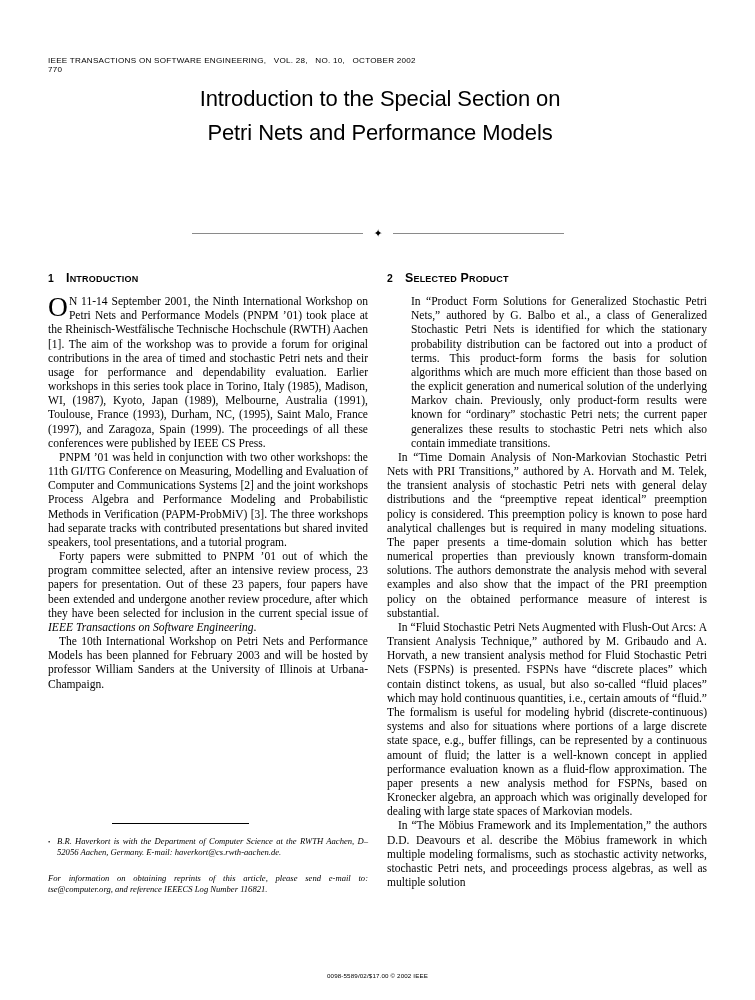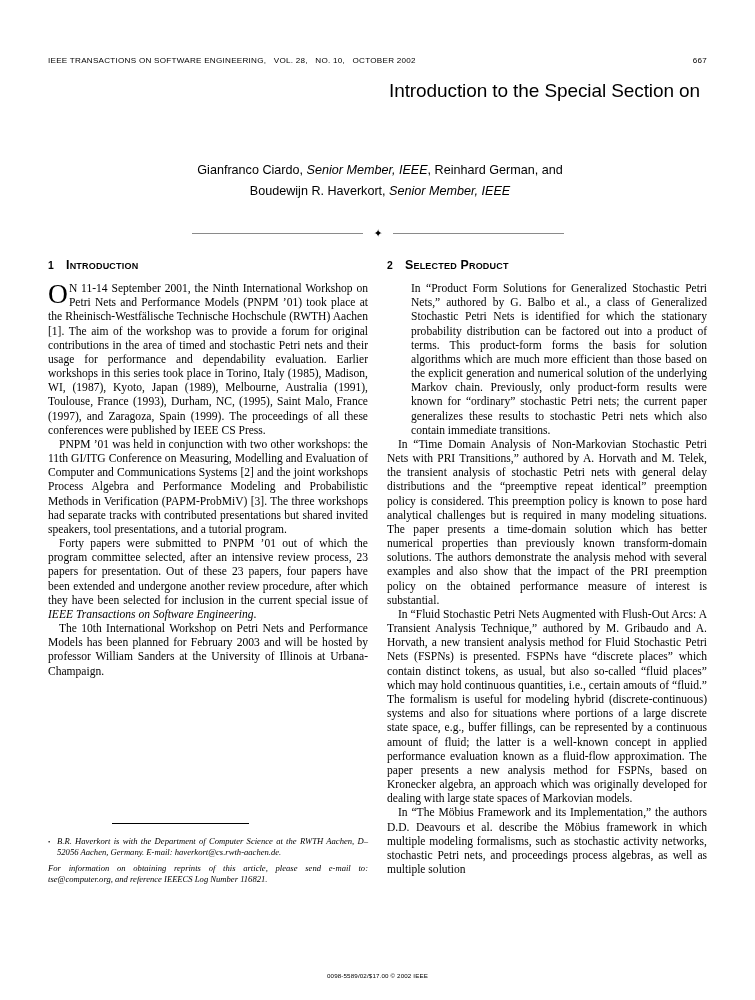--- a/index.html
+++ b/index.html
@@ -29,33 +29,34 @@
     left: 48px;
     top: 56px;
     width: 659px;
     display: flex;
     justify-content: space-between;
     align-items: baseline;
     font-family: "Liberation Sans", sans-serif;
     font-size: 8.1px;
     letter-spacing: 0.26px;
     color: #000;
+    flex-direction: column;
   }
   .running-head .journal { white-space: pre; }
   .running-head .folio { font-size: 8.1px; }
 
   
   .title {
     position: absolute;
     left: 60px;
-    top: 74px;
+    top: 82px;
     width: 640px;
-    text-align: right;
-    font-family: "Liberation Sans", sans-serif;
-    font-size: 19px;
+    text-align: center;
+    font-family: "Liberation Sans", sans-serif;
+    font-size: 22px;
     font-weight: 400;
     line-height: 34px;
     letter-spacing: -0.1px;
   }
   .authors {
     position: absolute;
     left: 60px;
     top: 160px;
     width: 640px;
     text-align: center;
@@ -106,21 +107,21 @@
     display: flex;
     align-items: baseline;
   }
   .sec-head .num {
     width: 18px;
     flex: 0 0 18px;
     font-weight: bold;
   }
   .sec-head .txt { text-transform: uppercase; }
   
-  .sec-head .txt { font-variant: small-caps; text-transform: none; font-size: 12.4px; }
+  .sec-head .txt { font-variant: small-caps; text-transform: none; font-size: 12.4px; margin-top: 13px; }
 
   p.body {
     margin: 0;
     font-size: 11.55px;
     line-height: 14.17px;
     text-align: justify;
     text-indent: 11px;
     hyphens: auto;
   }
   p.body.first { text-indent: 0; margin-left: 24px; }
@@ -171,21 +172,21 @@
   }
   .fn-item .bullet {
     position: absolute;
     left: 0;
     top: 0.5px;
     font-size: 6.6px;
     font-style: normal;
     line-height: 10.55px;
   }
   .fn-plain {
-    margin-top: 6px;
+    margin-top: 16px;
     text-align: justify;
   }
 
   
   .copyright {
     position: absolute;
     left: 0;
     top: 972px;
     width: 755px;
     text-align: center;
@@ -195,35 +196,28 @@
     color: #000;
   }
 </style>
 </head>
 <body>
 
 <div class="page">
 
   <div class="running-head">
     <span class="journal">IEEE TRANSACTIONS ON SOFTWARE ENGINEERING,   VOL. 28,   NO. 10,   OCTOBER 2002</span>
-    <span class="folio">667</span>
+    <span class="folio">770</span>
   </div>
 
   <div class="title">
     <div>Introduction to the Special Section on</div>
-  </div>
-
-  <div class="authors">
-    <div>
-      <span>Gianfranco Ciardo, </span><em>Senior Member, IEEE</em><span>, Reinhard German, and</span>
-    </div>
-    <div>
-      <span>Boudewijn R. Haverkort, </span><em>Senior Member, IEEE</em>
-    </div>
-  </div>
+    <div>Petri Nets and Performance Models</div>
+  </div>
+
 
   <div class="diamond-rule">
     <span class="bar"></span>
     <span class="gem">✦</span>
     <span class="bar"></span>
   </div>
 
   <div class="col col-left">
 
     <div class="sec-head">

